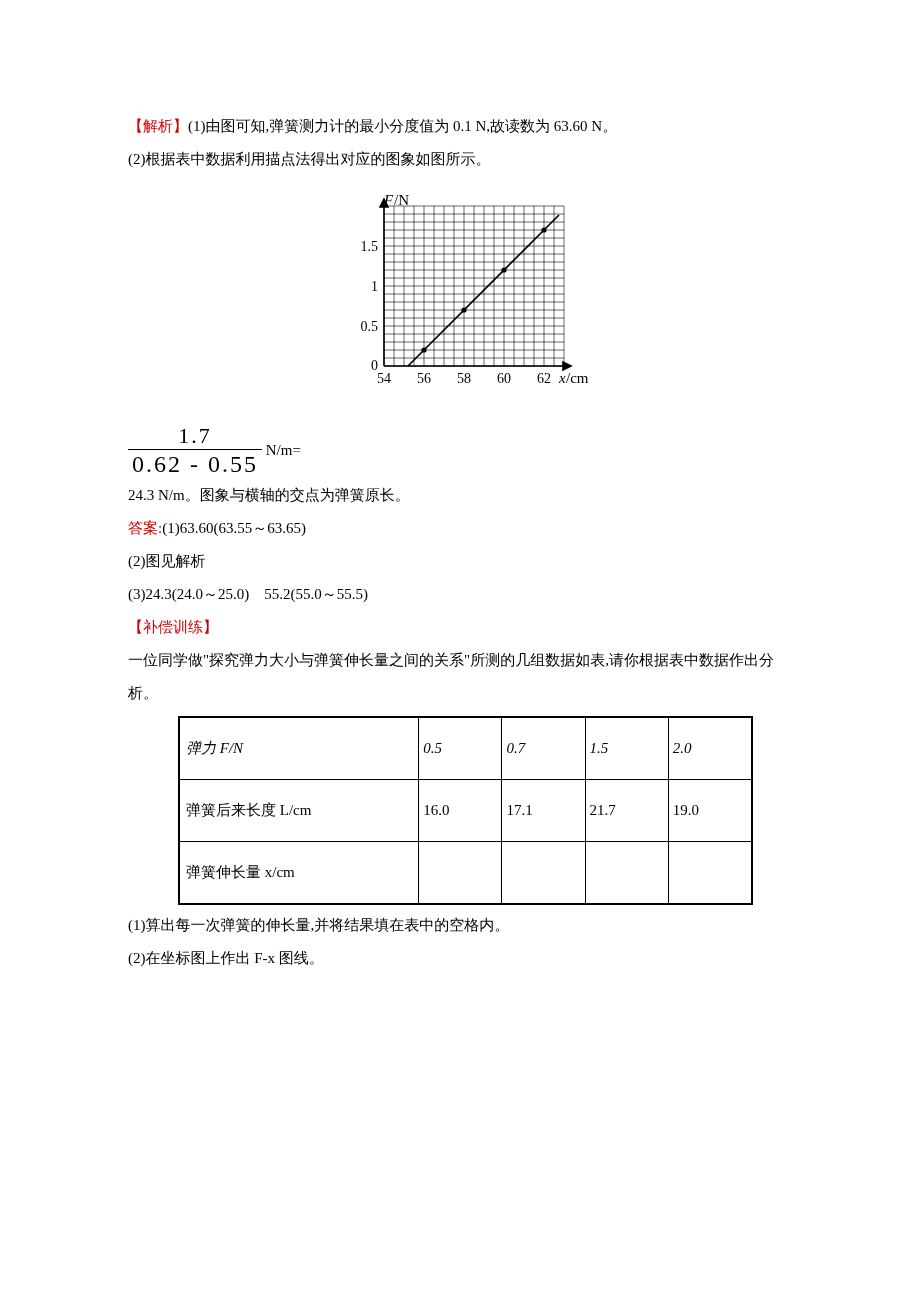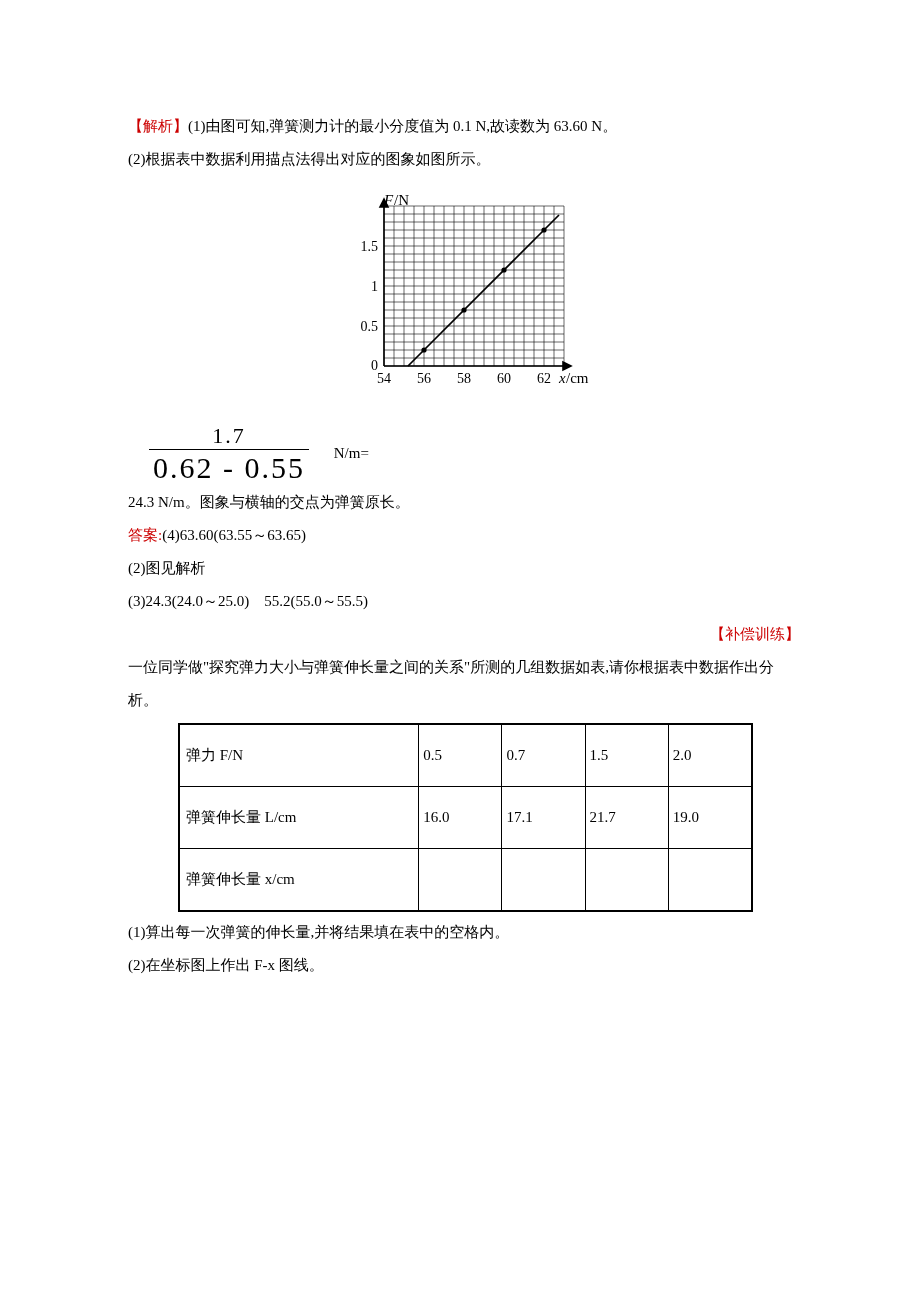--- a/index.html
+++ b/index.html
@@ -12,45 +12,44 @@
       background: #fff;
       width: 920px;
       box-sizing: border-box;
     }
     .line {
       display: block;
       margin: 0;
     }
     .red {
       color: #cc0000;
-      text-align: right;
     }
     .graph-container {
       text-align: center;
       margin: 15px 0 20px 0;
     }
     .fraction {
       display: inline-block;
       vertical-align: middle;
       text-align: center;
       font-family: "SimSun", serif;
       position: relative;
       line-height: 1.2;
-      margin: 0 21px;
+      margin: 0 0;
     }
     .fraction .num {
       display: block;
       font-size: 22px;
       letter-spacing: 2px;
       padding: 0 4px;
     }
     .fraction .den {
       display: block;
       border-top: 1.5px solid #000;
-      font-size: 30px;
+      font-size: 24px;
       letter-spacing: 2px;
       padding: 0 4px;
       text-align: right;
     }
     .table-wrap {
       margin: 6px 0 4px 50px;
     }
     table {
       border-collapse: collapse;
       width: 575px;
@@ -66,20 +65,21 @@
     table td:first-child {
       width: 220px;
       padding-left: 6px;
     }
     table td:not(:first-child) {
       width: 70px;
       padding-left: 4px;
     }
     table tr:first-child td {
       border-top: 2.5px solid #000;
+      font-style: italic;
     }
     table tr:last-child td {
       border-bottom: 2.5px solid #000;
     }
     table td:first-child {
       border-left: 2.5px solid #000;
     }
     table td:last-child {
       border-right: 2.5px solid #000;
     }
@@ -183,42 +183,42 @@
     <line x1="74" y1="175" x2="225" y2="24" stroke="#000" stroke-width="1.7"></line>
   </svg>
 </div>
 
 <p class="line">
   <span class="fraction"><span class="num">1.7</span><span class="den">0.62 - 0.55</span></span><span> N/m=</span>
 </p>
 
 <p class="line">24.3 N/m。图象与横轴的交点为弹簧原长。</p>
 
-<p class="line"><span class="red">答案:</span><span>(4)63.60(63.55～63.65)</span></p>
+<p class="line"><span class="red">答案:</span><span>(1)63.60(63.55～63.65)</span></p>
 
 <p class="line">(2)图见解析</p>
 
 <p class="line">(3)24.3(24.0～25.0)　55.2(55.0～55.5)</p>
 
 <p class="line red">【补偿训练】</p>
 
 <p class="line">一位同学做"探究弹力大小与弹簧伸长量之间的关系"所测的几组数据如表,请你根据表中数据作出分析。</p>
 
 <div class="table-wrap">
   <table>
     <tbody>
         <tr>
       <td>弹力 F/N</td>
       <td>0.5</td>
       <td>0.7</td>
       <td>1.5</td>
       <td>2.0</td>
     </tr>
     <tr>
-      <td>弹簧伸长量 L/cm</td>
+      <td>弹簧后来长度 L/cm</td>
       <td>16.0</td>
       <td>17.1</td>
       <td>21.7</td>
       <td>19.0</td>
     </tr>
     <tr>
       <td>弹簧伸长量 x/cm</td>
       <td></td>
       <td></td>
       <td></td>

